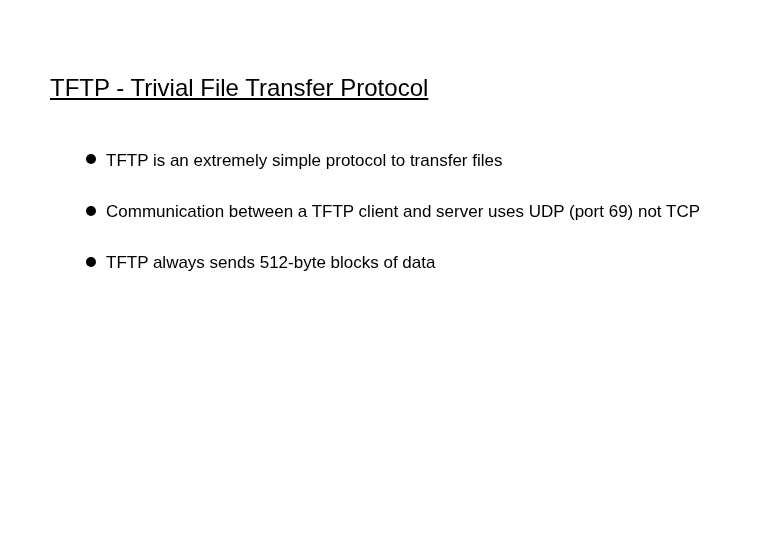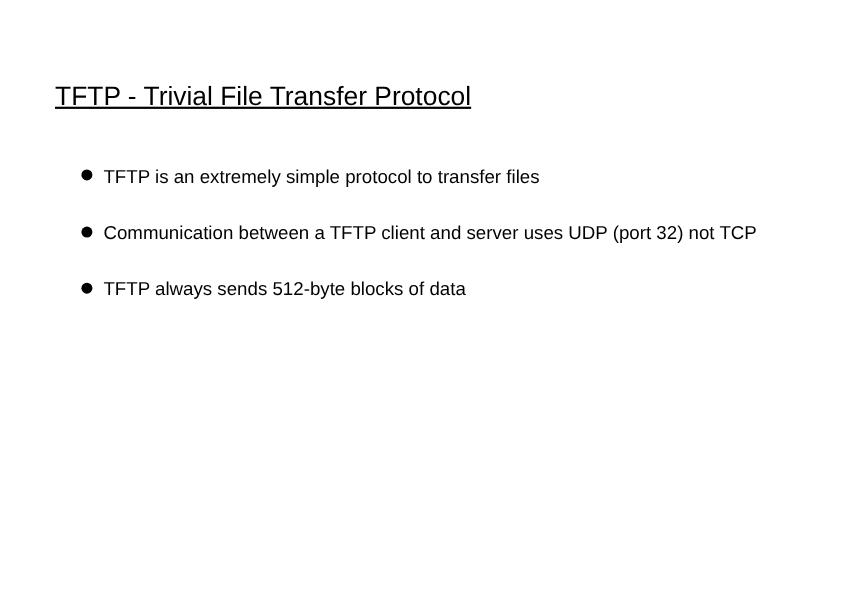--- a/index.html
+++ b/index.html
@@ -17,21 +17,21 @@
   }
   .title {
     font-size: 24px;
     font-weight: normal;
     text-decoration: underline;
     margin: 0 0 44px 0;
     line-height: 1.2;
   }
   .bullets {
     list-style: none;
-    margin: 0;
+    margin: 12px;
     padding: 0 0 0 28px;
   }
   .bullets li {
     position: relative;
     font-size: 17px;
     line-height: 1.6;
     margin: 0 0 24px 0;
     padding-left: 16px;
   }
   .bullets li::before {
@@ -45,16 +45,16 @@
     border-radius: 50%;
   }
 </style>
 </head>
 <body>
 
 <div class="slide">
   <h1 class="title">TFTP - Trivial File Transfer Protocol</h1>
   <ul class="bullets">
     <li>TFTP is an extremely simple protocol to transfer files</li>
-    <li>Communication between a TFTP client and server uses UDP (port 32) not TCP</li>
+    <li>Communication between a TFTP client and server uses UDP (port 69) not TCP</li>
     <li>TFTP always sends 512-byte blocks of data</li>
   </ul>
 </div>
 
 </body></html>

